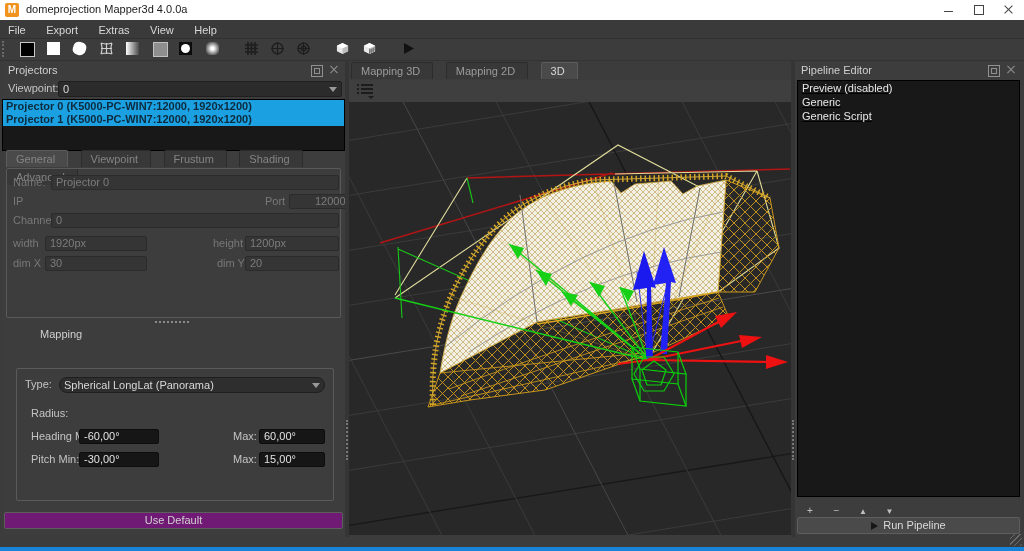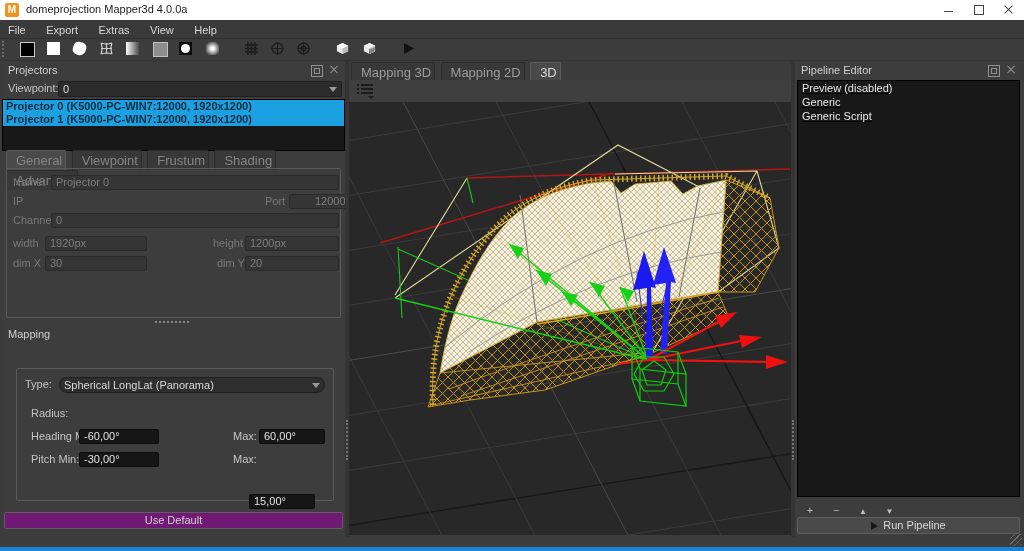--- a/index.html
+++ b/index.html
@@ -44,22 +44,22 @@
   .combo{position:absolute;height:14px;background:#2b2b2b;border:1px solid #1f1f1f;color:#d8d8d8;
        font-size:11px;line-height:14px;padding:0 4px;border-radius:2px;}
   .combo .arrow{position:absolute;right:4px;top:5px;width:0;height:0;border-left:4px solid transparent;
        border-right:4px solid transparent;border-top:5px solid #9a9a9a;}
   .listbox{position:absolute;background:#181818;border:1px solid #000;overflow:hidden;}
   .listrow{height:13px;line-height:13px;font-size:11px;font-weight:bold;padding:0 3px;
        background:#1ba1e2;color:#0e2a3c;white-space:nowrap;}
   .plistrow{height:14px;line-height:14px;font-size:11px;color:#e8e8e8;padding:0 4px;white-space:nowrap;}
 
   .tabs{position:absolute;height:18px;}
-  .tab{display:inline-block;padding:2px 3px 2px 9px;font-size:13px;background:#383838;color:#9b9b9b;
-       border:1px solid #2c2c2c;border-bottom:none;border-radius:2px 2px 0 0;margin-right:1px;vertical-align:top;}
+  .tab{display:inline-block;padding:2px 12px 2px 9px;font-size:11px;background:#383838;color:#9b9b9b;
+       border:1px solid #2c2c2c;border-bottom:none;border-radius:2px 2px 0 0;margin-right:8px;vertical-align:top;}
   .tab.active{background:#4a4a4a;color:#d8d8d8;border-color:#5c5c5c;}
   .tab.dimtab{color:#848484;}
   .groupbox{position:absolute;border:1px solid #5a5a5a;border-radius:2px;}
 
   .btn{position:absolute;background:#701a75;border:1px solid #5e5e5e;color:#d0d0d0;font-size:11px;
        text-align:center;border-radius:2px;}
   .split-dots{position:absolute;width:34px;border-top:2px dotted #8a8a8a;}
   .vsplit{position:absolute;top:60px;bottom:14px;width:4px;background:#353535;}
   .vsplit .dots{position:absolute;left:1px;top:360px;height:40px;border-left:2px dotted #777;}
 
@@ -222,21 +222,21 @@
       <div class="inp dis" style="left:238px;top:67px;width:84px;">1200px</div>
 
       <div class="lbl dim" style="left:6px;top:88px;">dim X</div>
       <div class="inp dis" style="left:38px;top:87px;width:92px;">30</div>
       <div class="lbl dim" style="left:210px;top:88px;">dim Y</div>
       <div class="inp dis" style="left:238px;top:87px;width:84px;">20</div>
     </div>
 
     <div class="split-dots" style="left:153px;top:259px;"></div>
 
-    <div class="panel-hdr" style="top:264px;">
+    <div class="panel-hdr" style="top:264px;margin-left:32px;">
       <span>Mapping</span>
       
       
     </div>
 
 
     <div class="groupbox" style="left:14px;top:306px;width:316px;height:131px;">
       <div class="lbl" style="left:8px;top:9px;">Type:</div>
       <div class="combo" style="left:42px;top:8px;width:256px;background:#2e2e2e;border-radius:8px;">
         <span>Spherical LongLat (Panorama)</span>
@@ -246,21 +246,21 @@
       <div class="lbl" style="left:14px;top:38px;">Radius:</div>
 
       <div class="lbl" style="left:14px;top:61px;">Heading Min:</div>
       <div class="inp" style="left:62px;top:60px;width:70px;">-60,00°</div>
       <div class="lbl" style="left:216px;top:61px;">Max:</div>
       <div class="inp" style="left:242px;top:60px;width:56px;">60,00°</div>
 
       <div class="lbl" style="left:14px;top:84px;">Pitch Min:</div>
       <div class="inp" style="left:62px;top:83px;width:70px;">-30,00°</div>
       <div class="lbl" style="left:216px;top:84px;">Max:</div>
-      <div class="inp" style="left:232px;top:83px;width:56px;margin-top:42px;">15,00°</div>
+      <div class="inp" style="left:242px;top:83px;width:56px;">15,00°</div>
     </div>
 
     <div class="btn" style="left:2px;top:450px;width:337px;height:15px;line-height:15px;">Use Default</div>
   </div>
 
   <div class="vsplit" style="left:345px;">
       <span class="dots"></span>
     </div>
 
   <div class="vp-tabs" style="left:351px;top:62px;">

